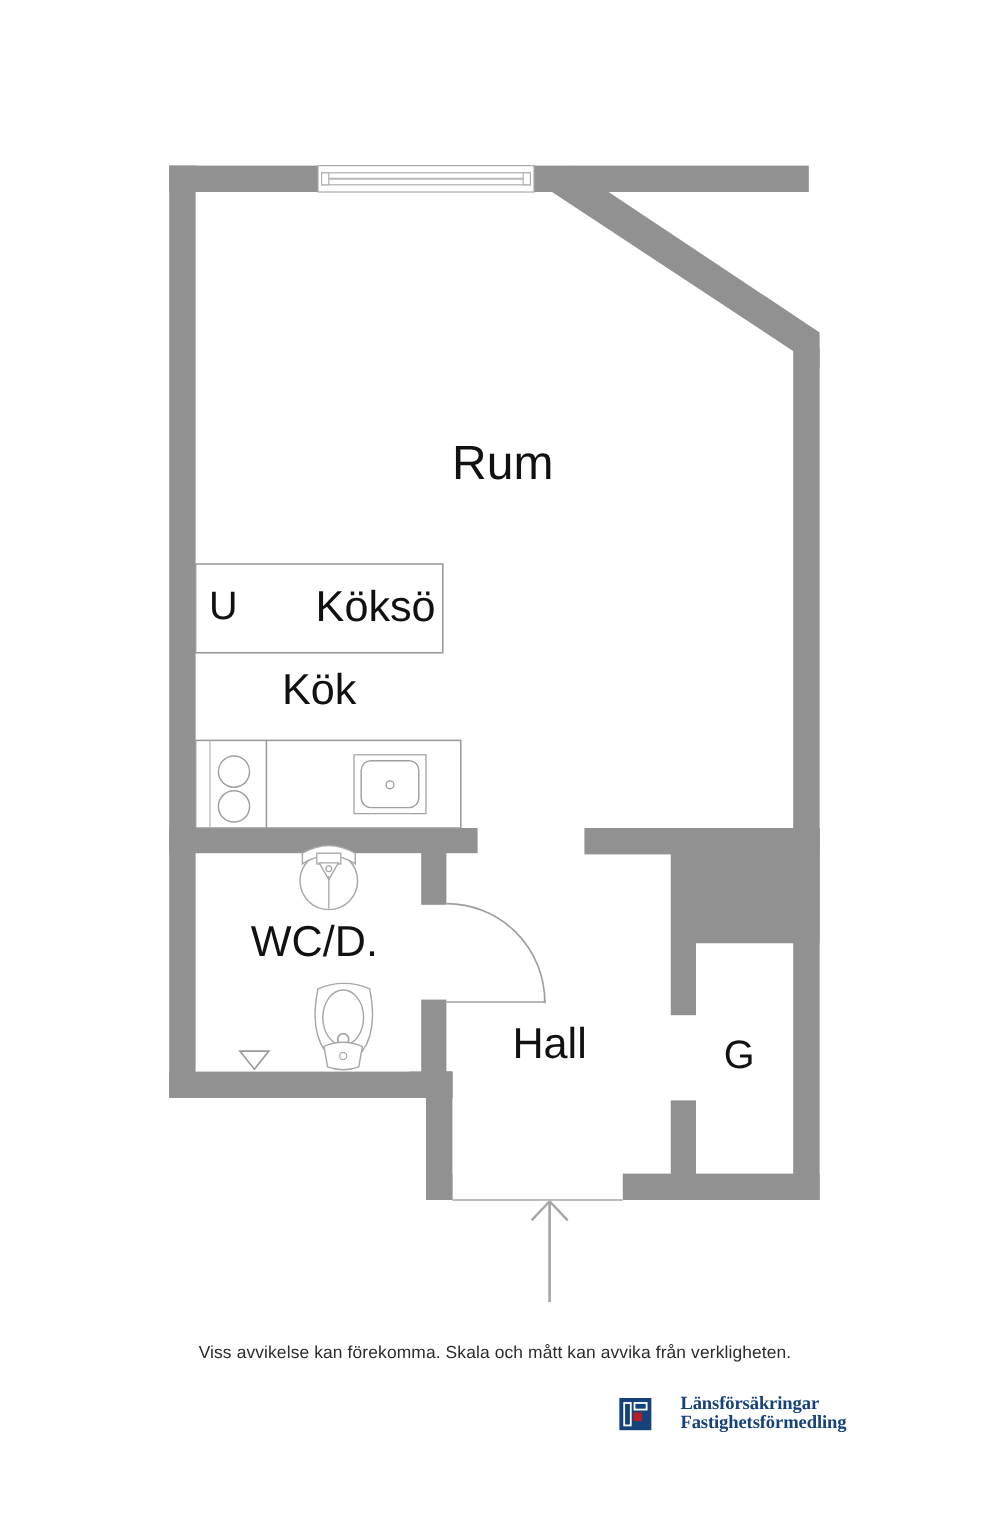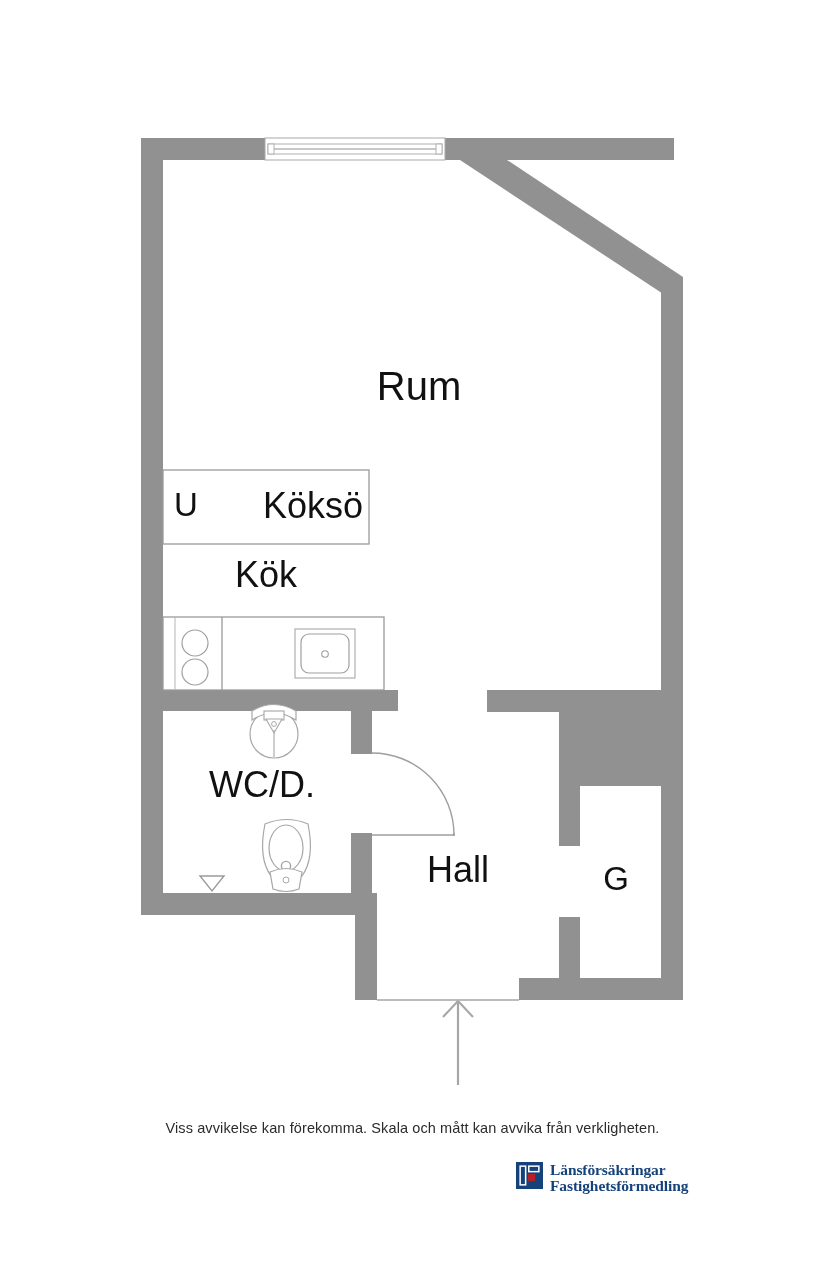--- a/index.html
+++ b/index.html
@@ -49,22 +49,22 @@
     font-family: "Liberation Sans", sans-serif;
     font-size: 14.5px;
     color: #2b2b2b;
     letter-spacing: 0.1px;
   }
   .brand {
     position: absolute;
     left: 516px;
     top: 1162px;
     display: flex;
-    align-items: flex-start;
-    gap: 7px;
+    align-items: center;
+    gap: 24px;
   }
   .brand-mark {
     width: 27px;
     height: 27px;
     position: relative;
     flex: 0 0 auto;
   }
   .brand-text {
     line-height: 1.04;
     font-family: "Liberation Serif", serif;

